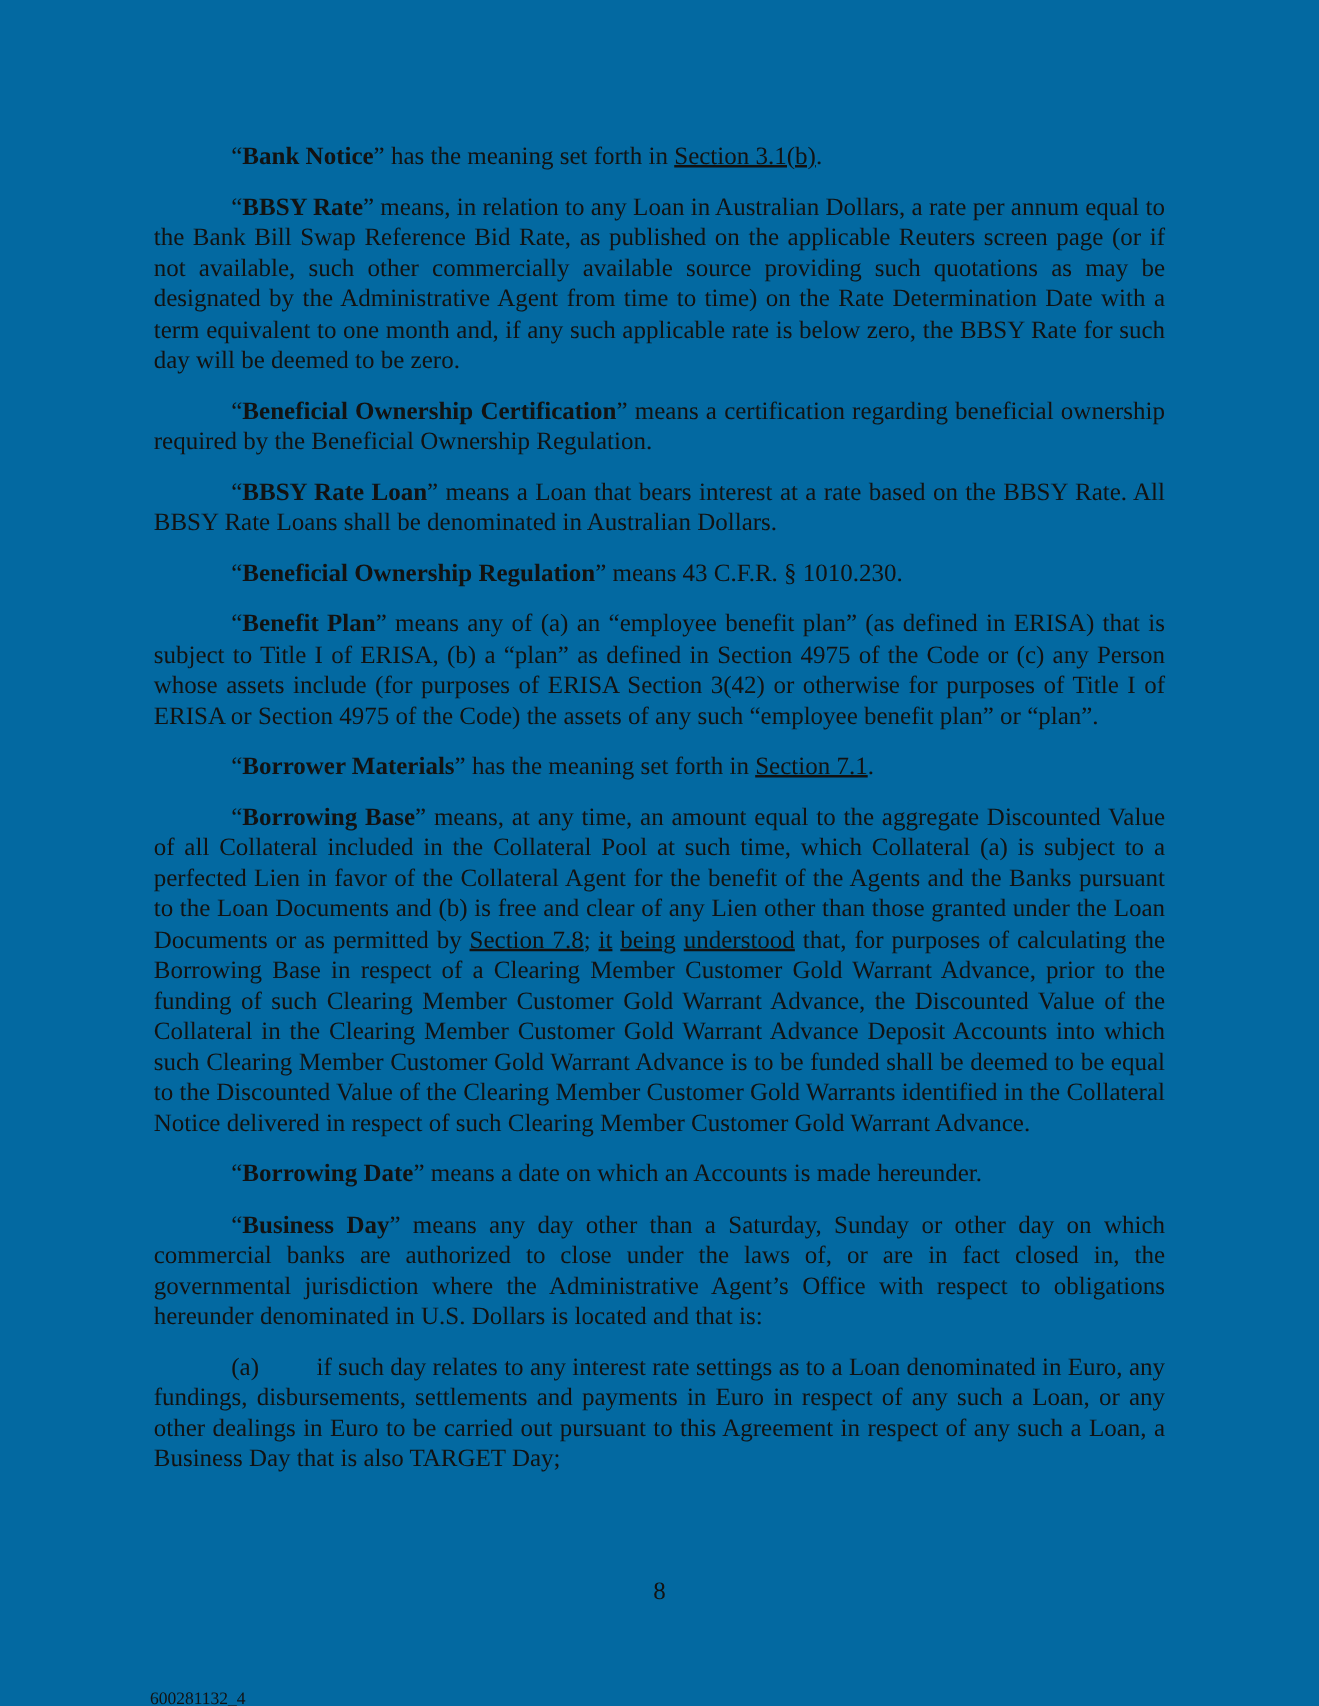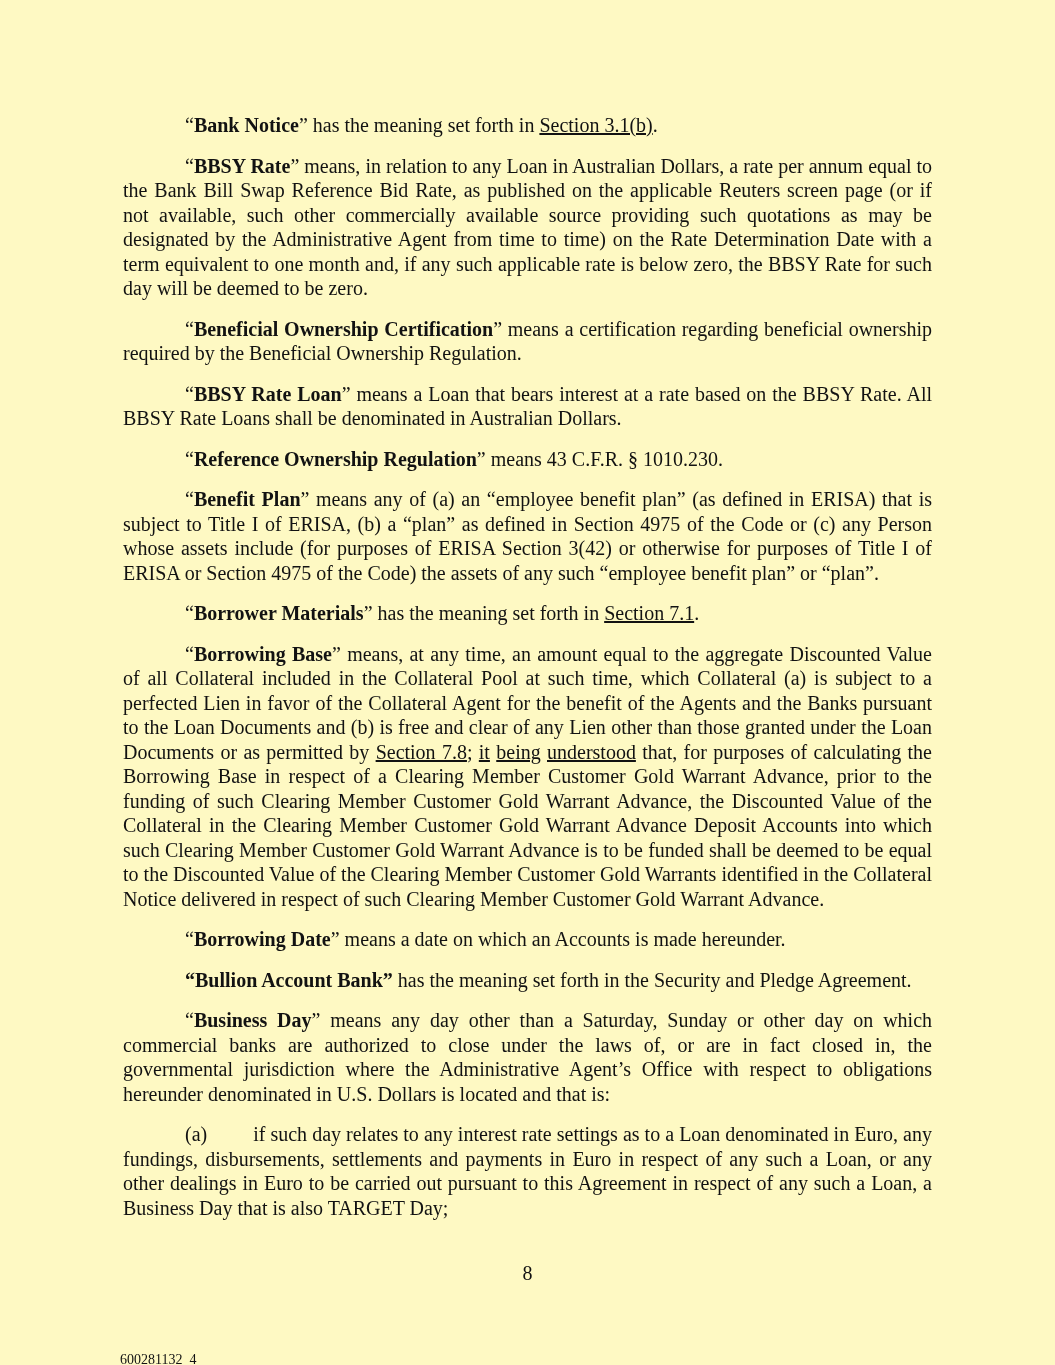--- a/index.html
+++ b/index.html
@@ -5,21 +5,21 @@
   html, body {
     margin: 0;
     padding: 0;
     background: #e8e8e8;
   }
   .page {
     position: relative;
     width: 1055px;
     height: 1365px;
     margin: 0 auto;
-    background: #fef9c3;
+    background: #0369a1;
     font-family: "Liberation Serif", "DejaVu Serif", serif;
     color: #121212;
     overflow: hidden;
   }
   .content {
     position: absolute;
     left: 123px;
     top: 113px;
     width: 809px;
   }
@@ -56,24 +56,23 @@
 </style>
 </head>
 <body>
 
 <div class="page">
   <div class="content">
       <p class="para"><span>“</span><span class="r-b">Bank Notice</span><span>” has the meaning set forth in </span><span class="r-u">Section 3.1(b)</span><span>.</span></p>
       <p class="para"><span>“</span><span class="r-b">BBSY Rate</span><span>” means, in relation to any Loan in Australian Dollars, a rate per annum equal to the Bank Bill Swap Reference Bid Rate, as published on the applicable Reuters screen page (or if not available, such other commercially available source providing such quotations as may be designated by the Administrative Agent from time to time) on the Rate Determination Date with a term equivalent to one month and, if any such applicable rate is below zero, the BBSY Rate for such day will be deemed to be zero.</span></p>
       <p class="para"><span>“</span><span class="r-b">Beneficial Ownership Certification</span><span>” means a certification regarding beneficial ownership required by the Beneficial Ownership Regulation.</span></p>
       <p class="para"><span>“</span><span class="r-b">BBSY Rate Loan</span><span>” means a Loan that bears interest at a rate based on the BBSY Rate.  All BBSY Rate Loans shall be denominated in Australian Dollars.</span></p>
-      <p class="para"><span>“</span><span class="r-b">Reference Ownership Regulation</span><span>” means 43 C.F.R. § 1010.230.</span></p>
+      <p class="para"><span>“</span><span class="r-b">Beneficial Ownership Regulation</span><span>” means 43 C.F.R. § 1010.230.</span></p>
       <p class="para"><span>“</span><span class="r-b">Benefit Plan</span><span>” means any of (a) an “employee benefit plan” (as defined in ERISA) that is subject to Title I of ERISA, (b) a “plan” as defined in Section 4975 of the Code or (c) any Person whose assets include (for purposes of ERISA Section 3(42) or otherwise for purposes of Title I of ERISA or Section 4975 of the Code) the assets of any such “employee benefit plan” or “plan”.</span></p>
       <p class="para"><span>“</span><span class="r-b">Borrower Materials</span><span>” has the meaning set forth in </span><span class="r-u">Section 7.1</span><span>.</span></p>
       <p class="para"><span>“</span><span class="r-b">Borrowing Base</span><span>” means, at any time, an amount equal to the aggregate Discounted Value of all Collateral included in the Collateral Pool at such time, which Collateral (a) is subject to a perfected Lien in favor of the Collateral Agent for the benefit of the Agents and the Banks pursuant to the Loan Documents and (b) is free and clear of any Lien other than those granted under the Loan Documents or as permitted by </span><span class="r-u">Section 7.8</span><span>; </span><span class="r-u">it</span><span> </span><span class="r-u">being</span><span> </span><span class="r-u">understood</span><span> that, for purposes of calculating the Borrowing Base in respect of a Clearing Member Customer Gold Warrant Advance, prior to the funding of such Clearing Member Customer Gold Warrant Advance, the Discounted Value of the Collateral in the Clearing Member Customer Gold Warrant Advance Deposit Accounts into which such Clearing Member Customer Gold Warrant Advance is to be funded shall be deemed to be equal to the Discounted Value of the Clearing Member Customer Gold Warrants identified in the Collateral Notice delivered in respect of such Clearing Member Customer Gold Warrant Advance.</span></p>
       <p class="para"><span>“</span><span class="r-b">Borrowing Date</span><span>” means a date on which an Accounts is made hereunder.</span></p>
-      <p class="para"><span class="r-b">“Bullion Account Bank”</span><span> has the meaning set forth in the Security and Pledge Agreement.</span></p>
       <p class="para"><span>“</span><span class="r-b">Business Day</span><span>” means any day other than a Saturday, Sunday or other day on which commercial banks are authorized to close under the laws of, or are in fact closed in, the governmental jurisdiction where the Administrative Agent’s Office with respect to obligations hereunder denominated in U.S. Dollars is located and that is:</span></p>
       <p class="para"><span>(a)</span><span class="tab"></span><span>if such day relates to any interest rate settings as to a Loan denominated in Euro, any fundings, disbursements, settlements and payments in Euro in respect of any such a Loan, or any other dealings in Euro to be carried out pursuant to this Agreement in respect of any such a Loan, a Business Day that is also TARGET Day;</span></p>
     </div>
   <div class="page-number">8</div>
   <div class="doc-id">600281132_4</div>
 </div>
 
 </body></html>

